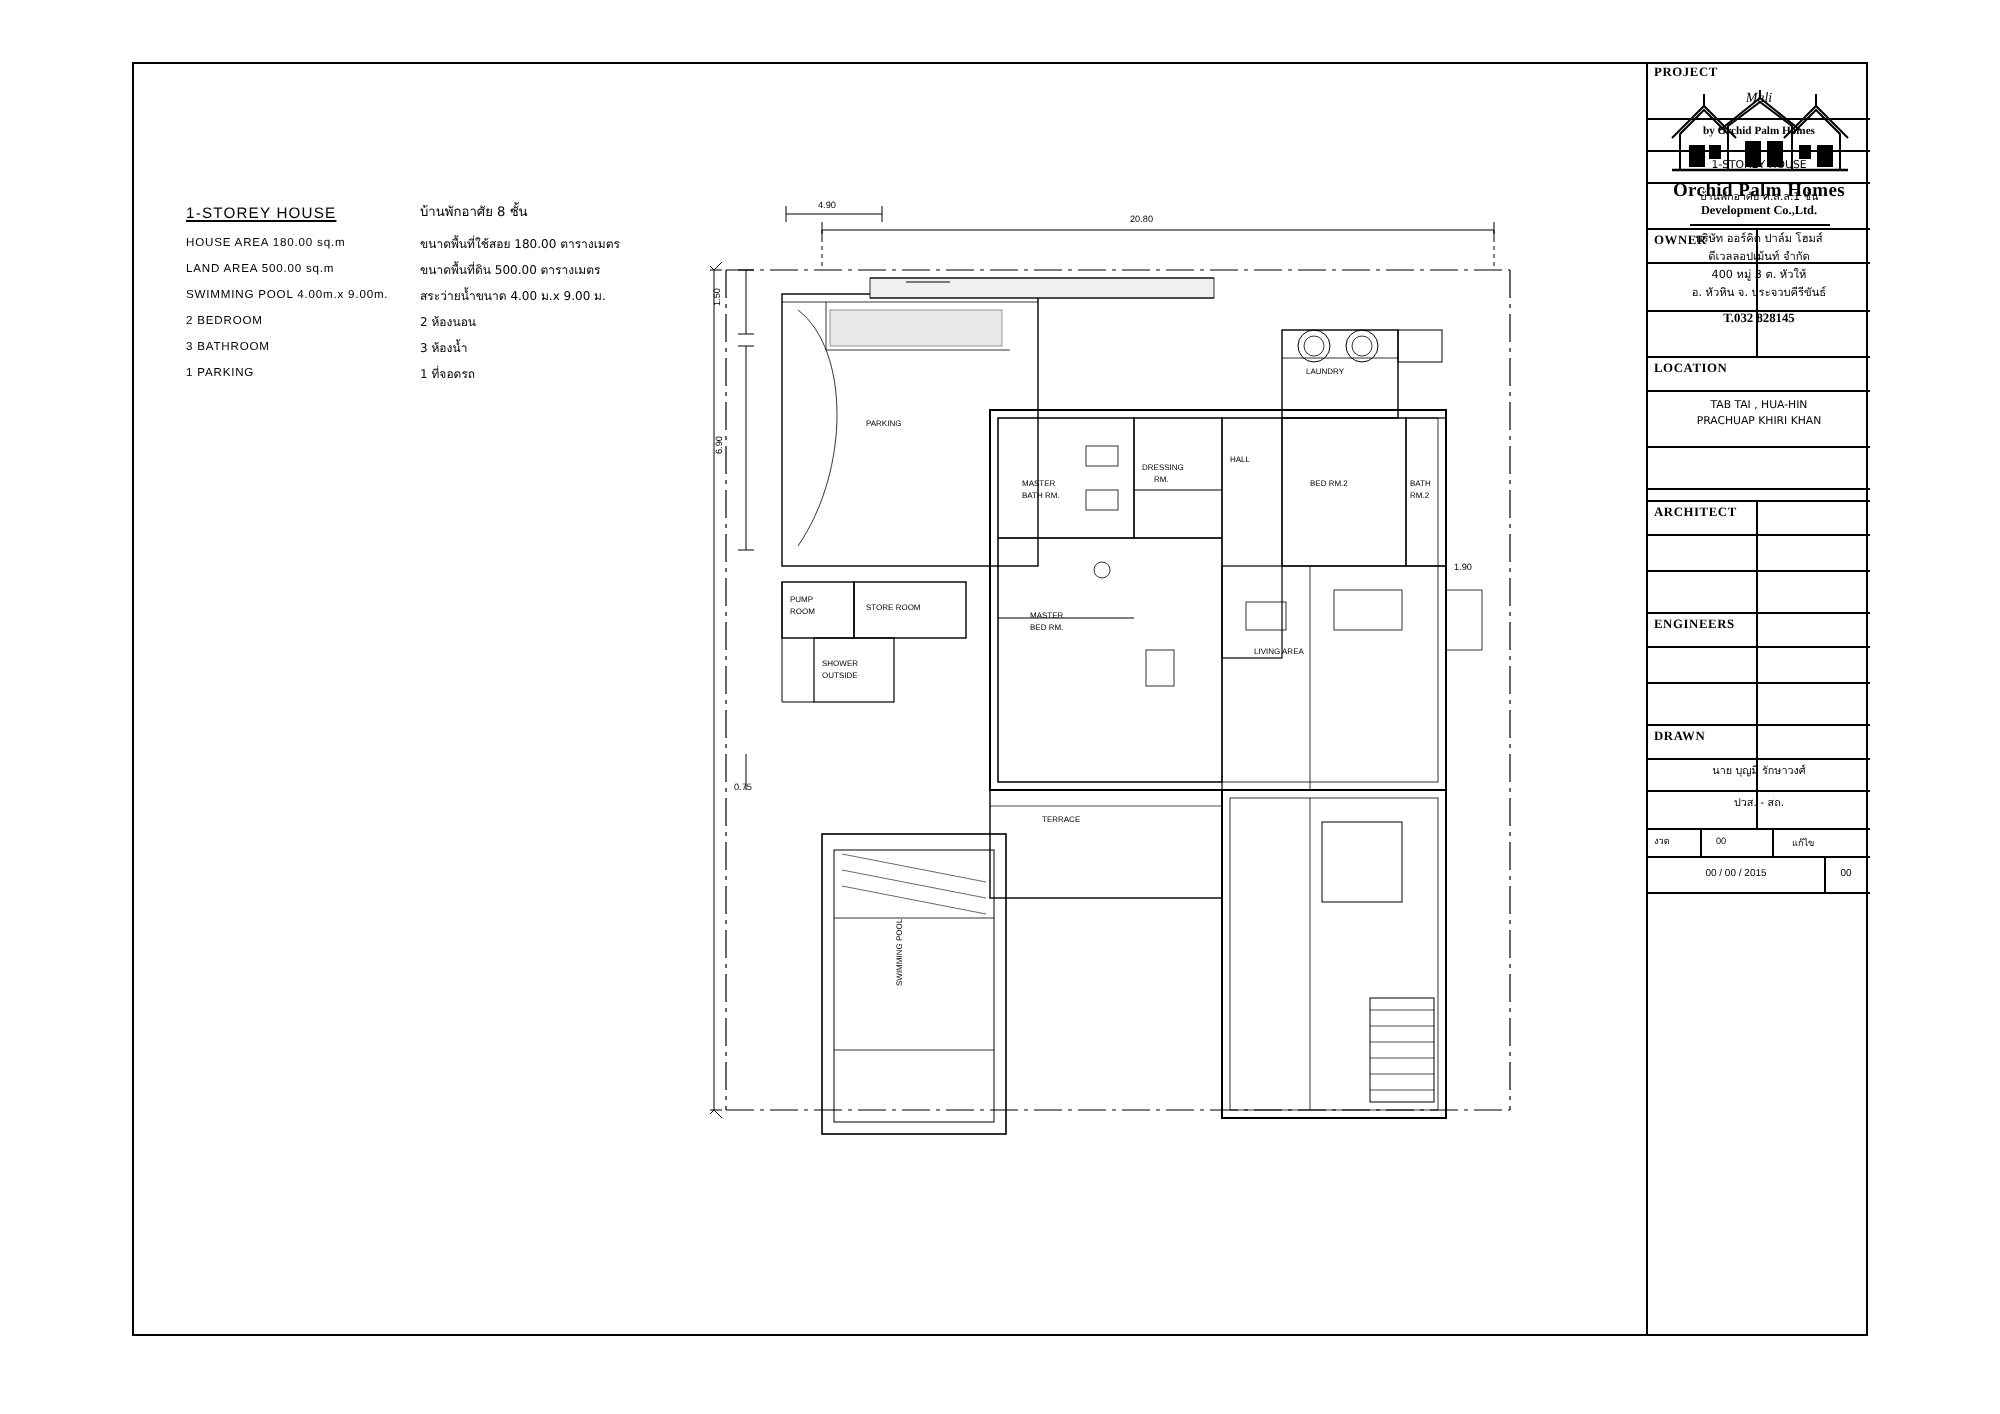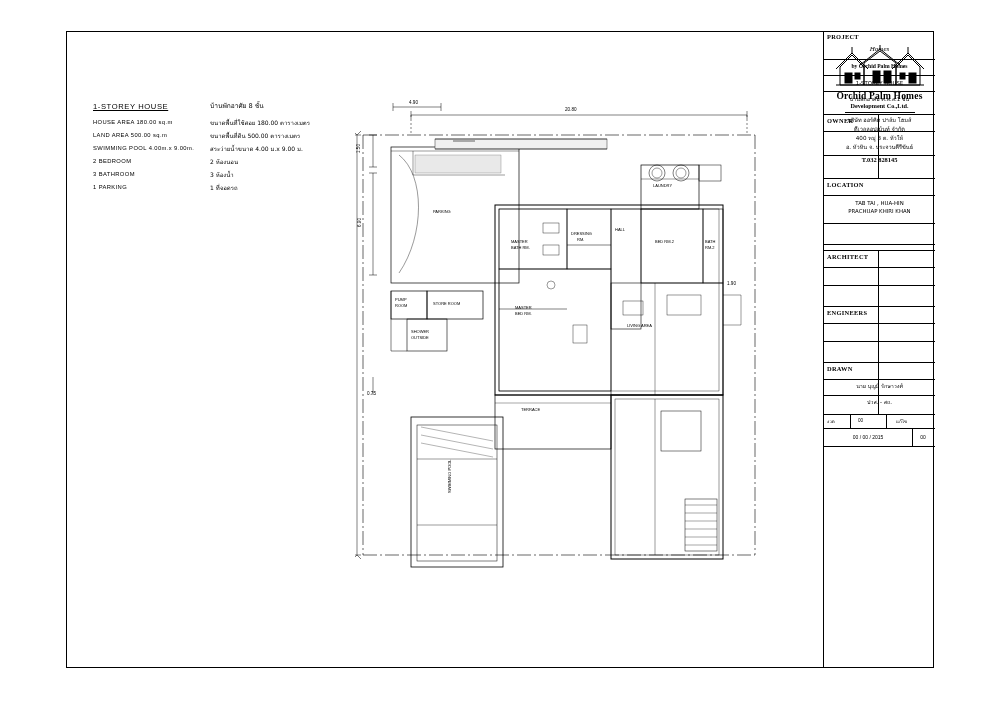--- a/index.html
+++ b/index.html
@@ -382,21 +382,21 @@
       <div class="rule-small"></div>
       <div class="thai-line">บริษัท ออร์คิด ปาล์ม โฮมส์</div>
       <div class="thai-line">ดีเวลลอปเม้นท์ จำกัด</div>
       <div class="thai-line">400 หมู่ 3 ต. หัวให้</div>
       <div class="thai-line">อ. หัวหิน  จ. ประจวบคีรีขันธ์</div>
       <div class="tel-line">T.032 828145</div>
     </div>
 
     <div class="tb-row" style="height:84px;">
       <span class="tb-label">PROJECT</span>
-      <div style="position:absolute;left:0;top:14px;width:111px;" class="tb-center tb-script">Homes</div>
+      <div style="position:absolute;left:0;top:14px;width:111px;" class="tb-center tb-script">Mali</div>
       <div style="position:absolute;left:0;top:28px;width:111px;border-top:1px solid #000;padding-top:2px;" class="tb-center tb-serif-small">by  Orchid Palm Homes</div>
       <div style="position:absolute;left:0;top:44px;width:111px;border-top:1px solid #000;padding-top:3px;" class="tb-center">1-STOREY   HOUSE</div>
       <div style="position:absolute;left:0;top:60px;width:111px;border-top:1px solid #000;padding-top:3px;" class="tb-center">บ้านพักอาศัย ค.ส.ล.1 ชั้น</div>
     </div>
 
     <div class="tb-row" style="height:64px;">
       <span class="tb-label">OWNER</span>
       <div class="tb-vline"></div>
       <div style="position:absolute;left:0;top:16px;width:111px;border-top:1px solid #000;height:1px;"></div>
       <div style="position:absolute;left:0;top:40px;width:111px;border-top:1px solid #000;height:1px;"></div>

